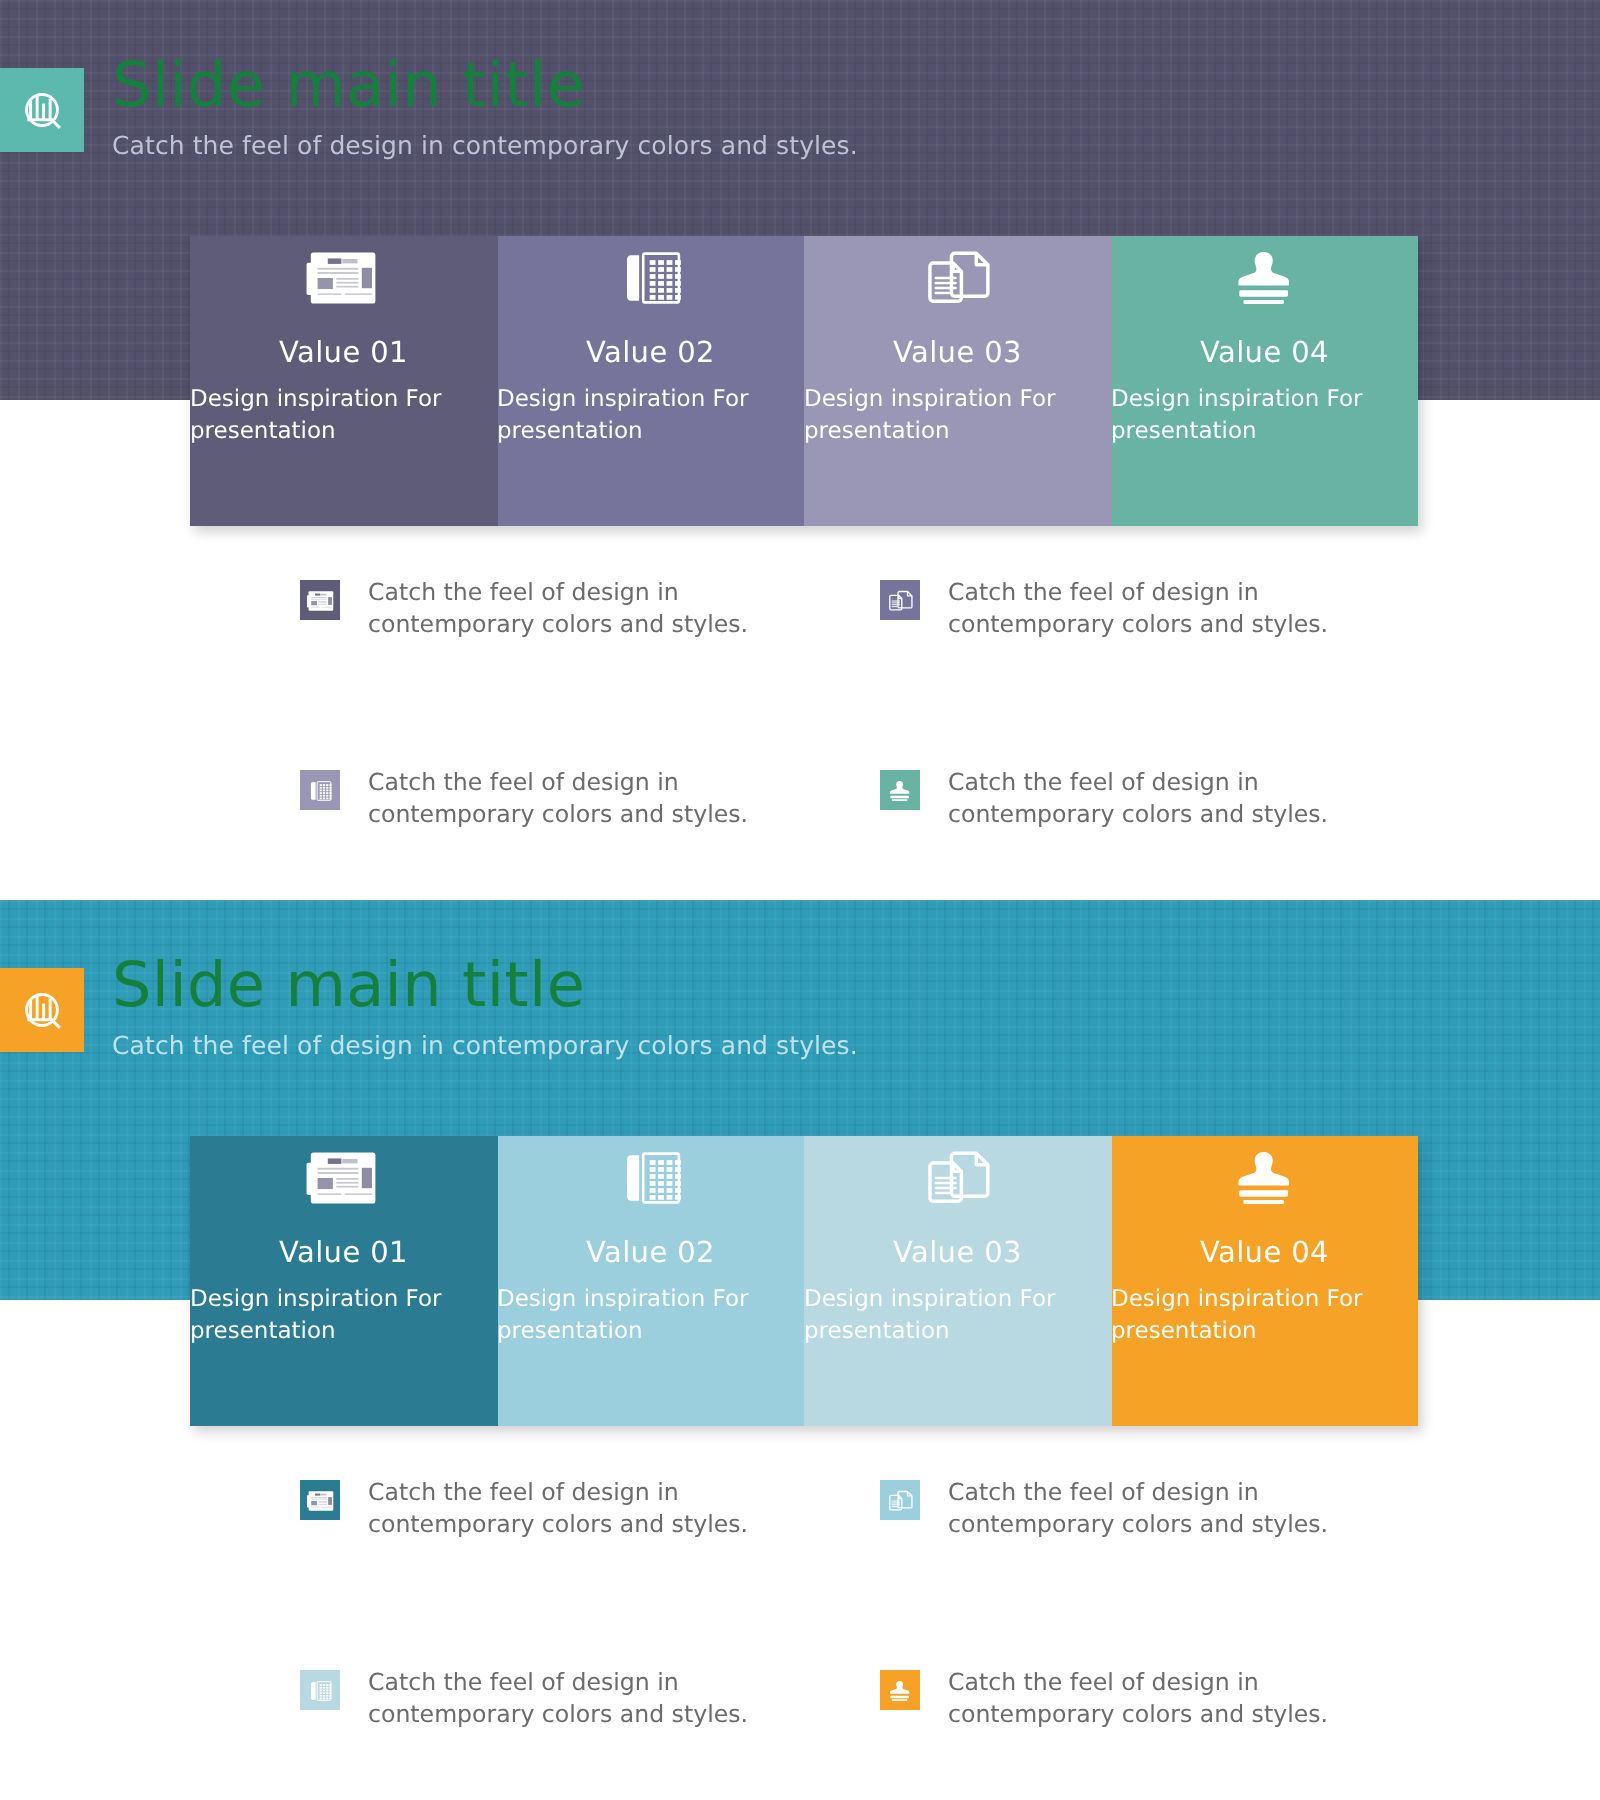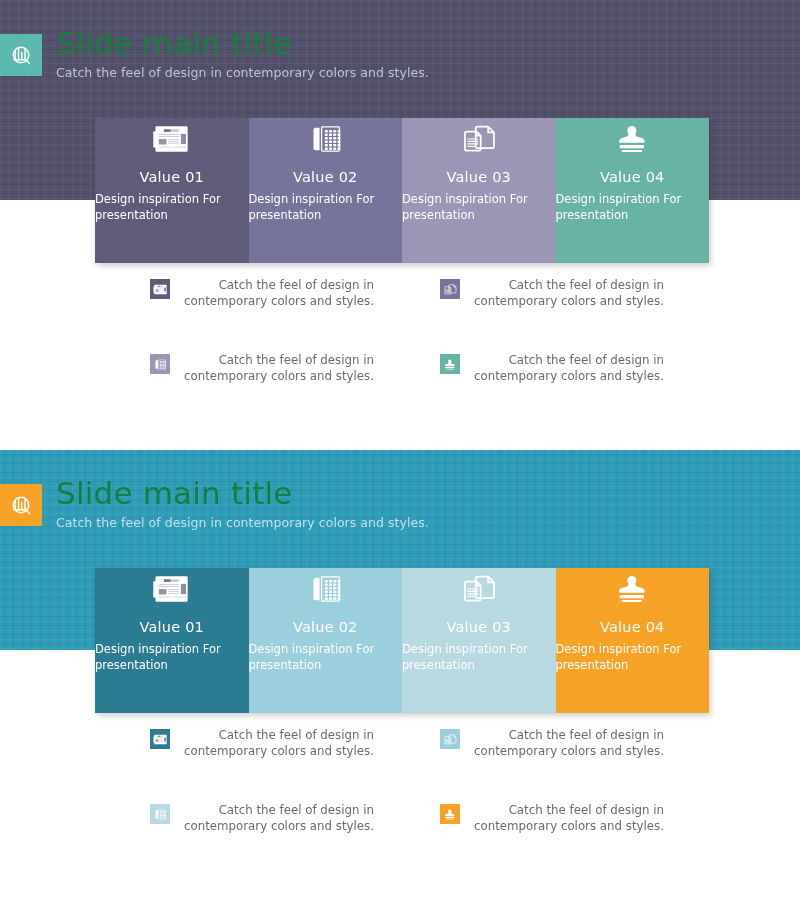--- a/index.html
+++ b/index.html
@@ -64,24 +64,23 @@
     font-size: 14.5px; color: #ffffff; margin-top: 9px; font-weight: 400;
     letter-spacing: 0.2px;
   }
   .card-desc {
     font-size: 11.5px; color: #ffffff; margin-top: 7px;
     line-height: 1.35;
   }
 
   
   .bullets {
-    position: absolute; left: 150px; top: 278px;
+    position: absolute; left: 150px; top: 289px;
     display: grid; grid-template-columns: 290px 290px;
-    row-gap: 44px;
-    text-align: right;
+    row-gap: 64px;
   }
   .bullet { display: flex; align-items: flex-start; }
   .bullet-icon {
     width: 20px; height: 20px; flex: 0 0 20px; margin-top: 1px;
     display: flex; align-items: center; justify-content: center;
   }
   .bullet-icon svg { display: block; }
   .bullet-text {
     margin-left: 14px; font-size: 11.8px; color: #6b6b6b; line-height: 1.33;
     white-space: pre-line;

